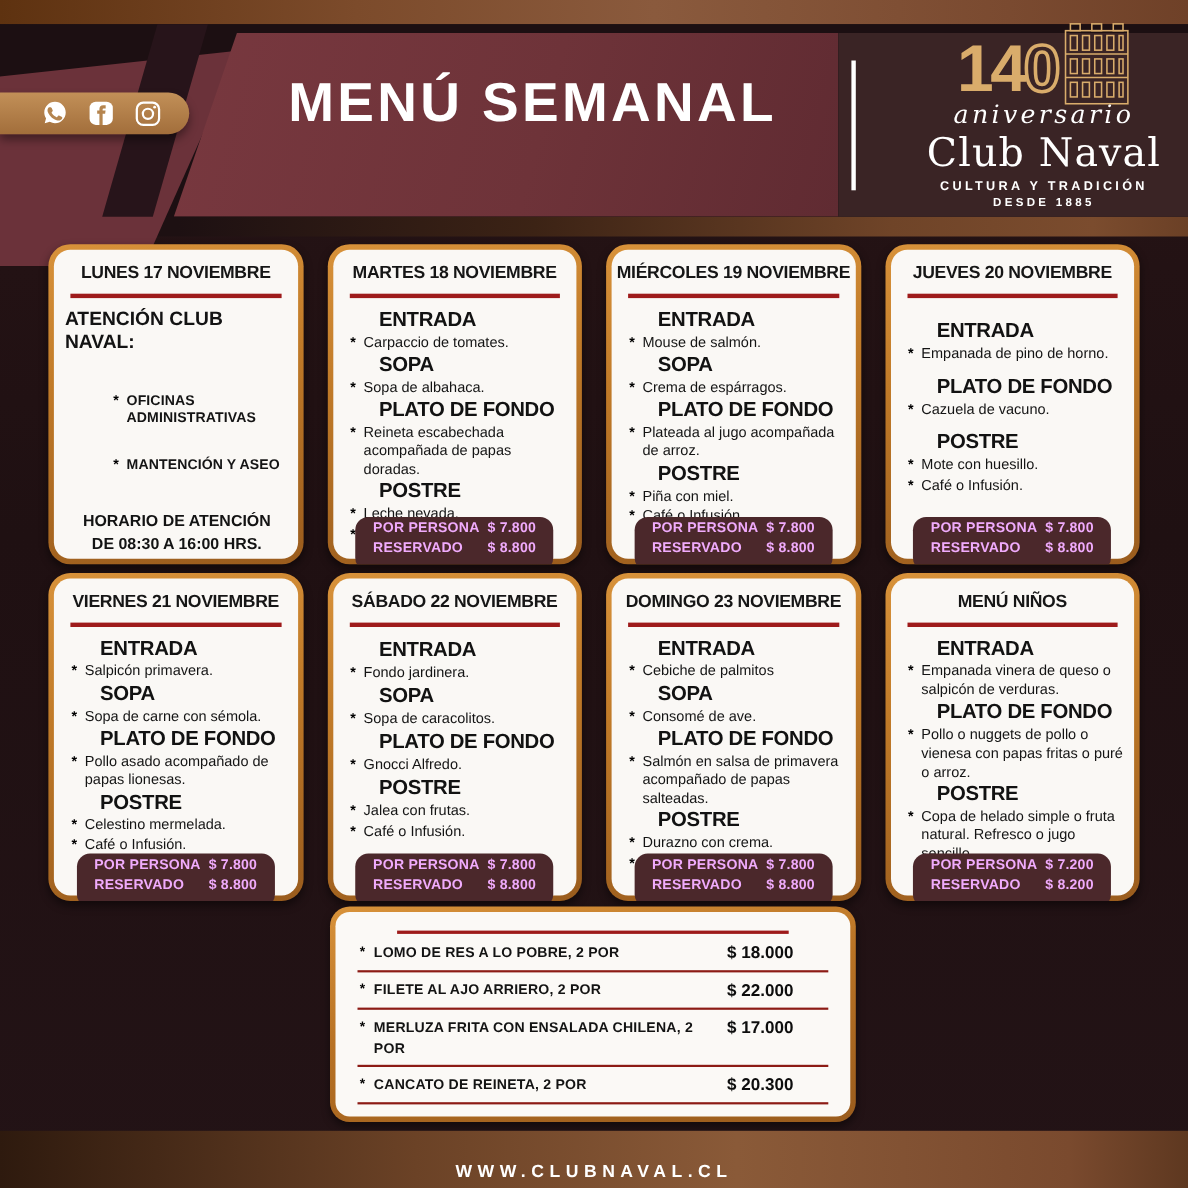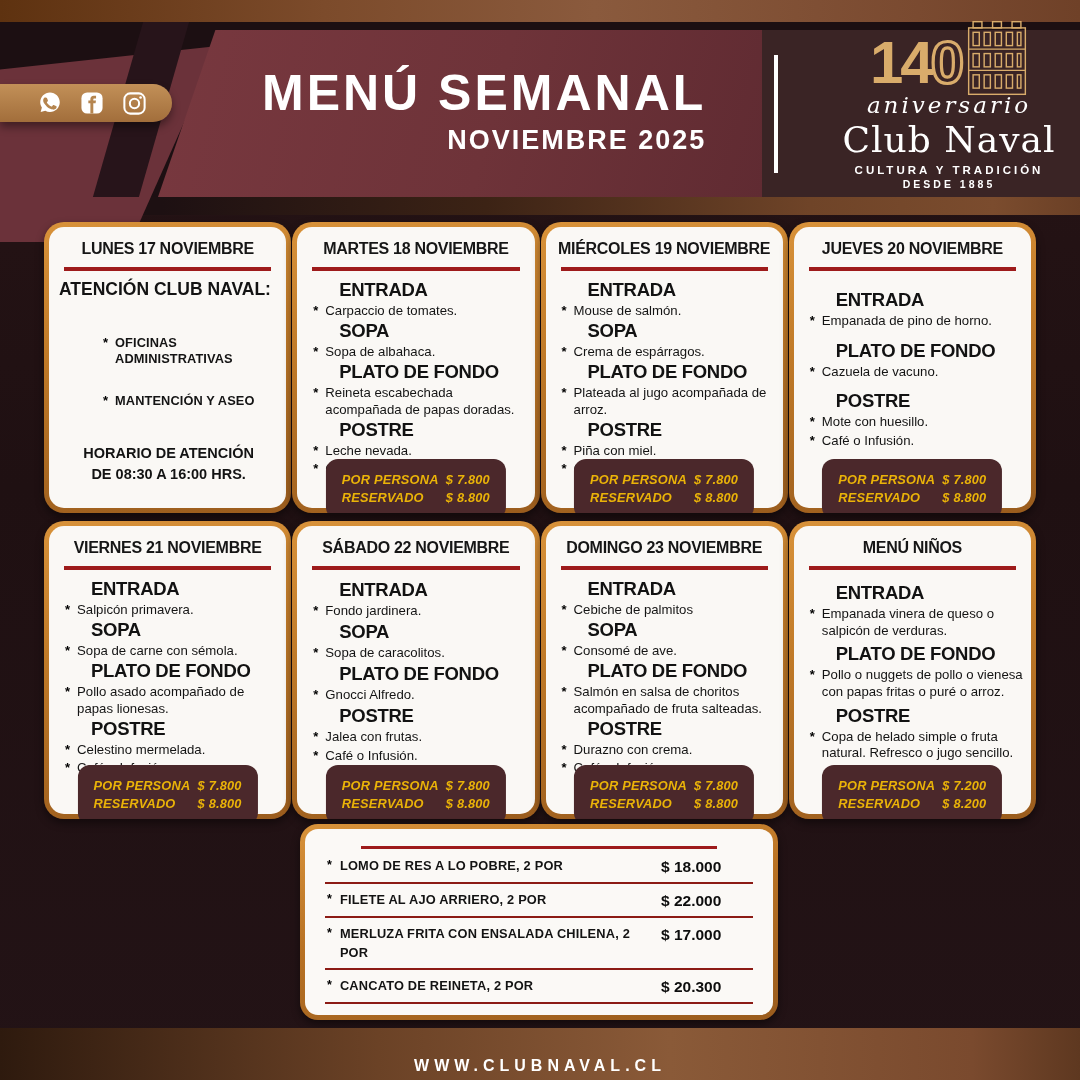--- a/index.html
+++ b/index.html
@@ -43,39 +43,39 @@
   }
   .logo-bldg{margin-left:5px;margin-top:-16px;}
   .logo-anv{font-family:"DejaVu Serif",serif;font-style:italic;color:#fff;font-size:23px;
     letter-spacing:3px;margin-top:-6px;}
   .logo-club{font-family:"DejaVu Serif",serif;color:#fff;font-size:36px;letter-spacing:1px;margin-top:1px;}
   .logo-tag{color:#fff;font-size:11.5px;font-weight:700;letter-spacing:3px;margin-top:4px;}
   .logo-since{color:#fff;font-size:10.5px;font-weight:700;letter-spacing:3px;margin-top:2px;}
 
   
   .cards{position:absolute;left:44px;right:44px;top:222px;display:grid;
-    grid-template-columns:repeat(4,1fr);grid-template-rows:291px 298px;gap:8px 1px;z-index:2;}
+    grid-template-columns:repeat(4,1fr);grid-template-rows:291px 298px;gap:8px 22px;z-index:2;}
   .card{position:relative;border-radius:20px;overflow:hidden;padding:5px;box-sizing:border-box;
     background:linear-gradient(170deg,#d8923a 0%,#c07a28 40%,#9a5c1d 100%);
     box-shadow:0 4px 8px rgba(0,0,0,.45);}
   .card-inner{position:relative;height:100%;background:#faf8f5;border-radius:15px;
     box-sizing:border-box;padding-top:13px;}
   .card-title{text-align:center;font-size:16px;font-weight:800;color:#161616;
     letter-spacing:-.3px;white-space:nowrap;}
   .red-line{height:3.5px;background:#9e1b1b;margin:9px 15px 0;}
   .card-body{position:absolute;left:10px;right:8px;top:52px;bottom:48px;display:flex;
     flex-direction:column;justify-content:space-evenly;}
   .card-body.no-price{bottom:14px;justify-content:flex-start;}
   .sec-heading{font-size:18.5px;font-weight:800;color:#121212;margin-left:32px;letter-spacing:-.3px;}
   .item{display:flex;margin-left:6px;margin-top:2px;}
   .bullet{font-weight:700;font-size:13px;margin-right:7px;line-height:1.3;}
   .item-text{font-size:13.2px;color:#141414;line-height:1.28;}
 
   .price-box{position:absolute;bottom:-6px;left:50%;transform:translateX(-50%);
-    background:#4b282b;color:#eab308;border-radius:12px;padding:12px 16px 13px;z-index:3;font-style:italic;}
+    background:#4b282b;color:#f0abfc;border-radius:12px;padding:1px 16px 13px;z-index:3;}
   .price-row{display:grid;grid-template-columns:98px auto;column-gap:6px;font-size:12.8px;
     font-weight:800;letter-spacing:.2px;line-height:1.35;white-space:nowrap;}
 
   
   .sp-heading{text-align:left;font-size:17.5px;font-weight:700;color:#131313;}
   .sp-bullets{margin:33px 0 0 38px;display:flex;flex-direction:column;gap:23px;}
   .sp-bullets .item-text{font-size:12.8px;font-weight:700;letter-spacing:.1px;}
   .sp-note{text-align:center;font-size:14.5px;font-weight:800;margin-top:33px;line-height:1.5;color:#131313;}
 
   
@@ -165,21 +165,20 @@
         <svg viewBox="0 0 32 32" width="27" height="27" fill="none" stroke="#fff" stroke-width="2.4">
           <rect x="4" y="4" width="24" height="24" rx="7"></rect>
           <circle cx="16" cy="16" r="5.5"></circle>
           <circle cx="23.2" cy="8.8" r="1.5" fill="#fff" stroke="none"></circle>
         </svg>
       </span>
     </div>
 
     <div class="title-block">
       <div class="title-main">MENÚ SEMANAL</div>
-      <div class="title-sub">NOVIEMBRE 2025</div>
     </div>
   </div>
 
   <div class="sub-strip"></div>
 
   <div class="cards" id="cards-grid">
       <div class="card">
         <div class="card-inner">
           <div class="card-title">LUNES 17 NOVIEMBRE</div>
           <div class="red-line"></div>
@@ -458,21 +457,21 @@
               <div class="sec-heading">SOPA</div>
               <div class="item">
                 <span class="bullet">*</span>
                 <span class="item-text">Consomé de ave.</span>
               </div>
             </div>
             <div class="section">
               <div class="sec-heading">PLATO DE FONDO</div>
               <div class="item">
                 <span class="bullet">*</span>
-                <span class="item-text">Salmón en salsa de choritos acompañado de fruta salteadas.</span>
+                <span class="item-text">Salmón en salsa de primavera acompañado de papas salteadas.</span>
               </div>
             </div>
             <div class="section">
               <div class="sec-heading">POSTRE</div>
               <div class="item">
                 <span class="bullet">*</span>
                 <span class="item-text">Durazno con crema.</span>
               </div>
               <div class="item">
                 <span class="bullet">*</span>

